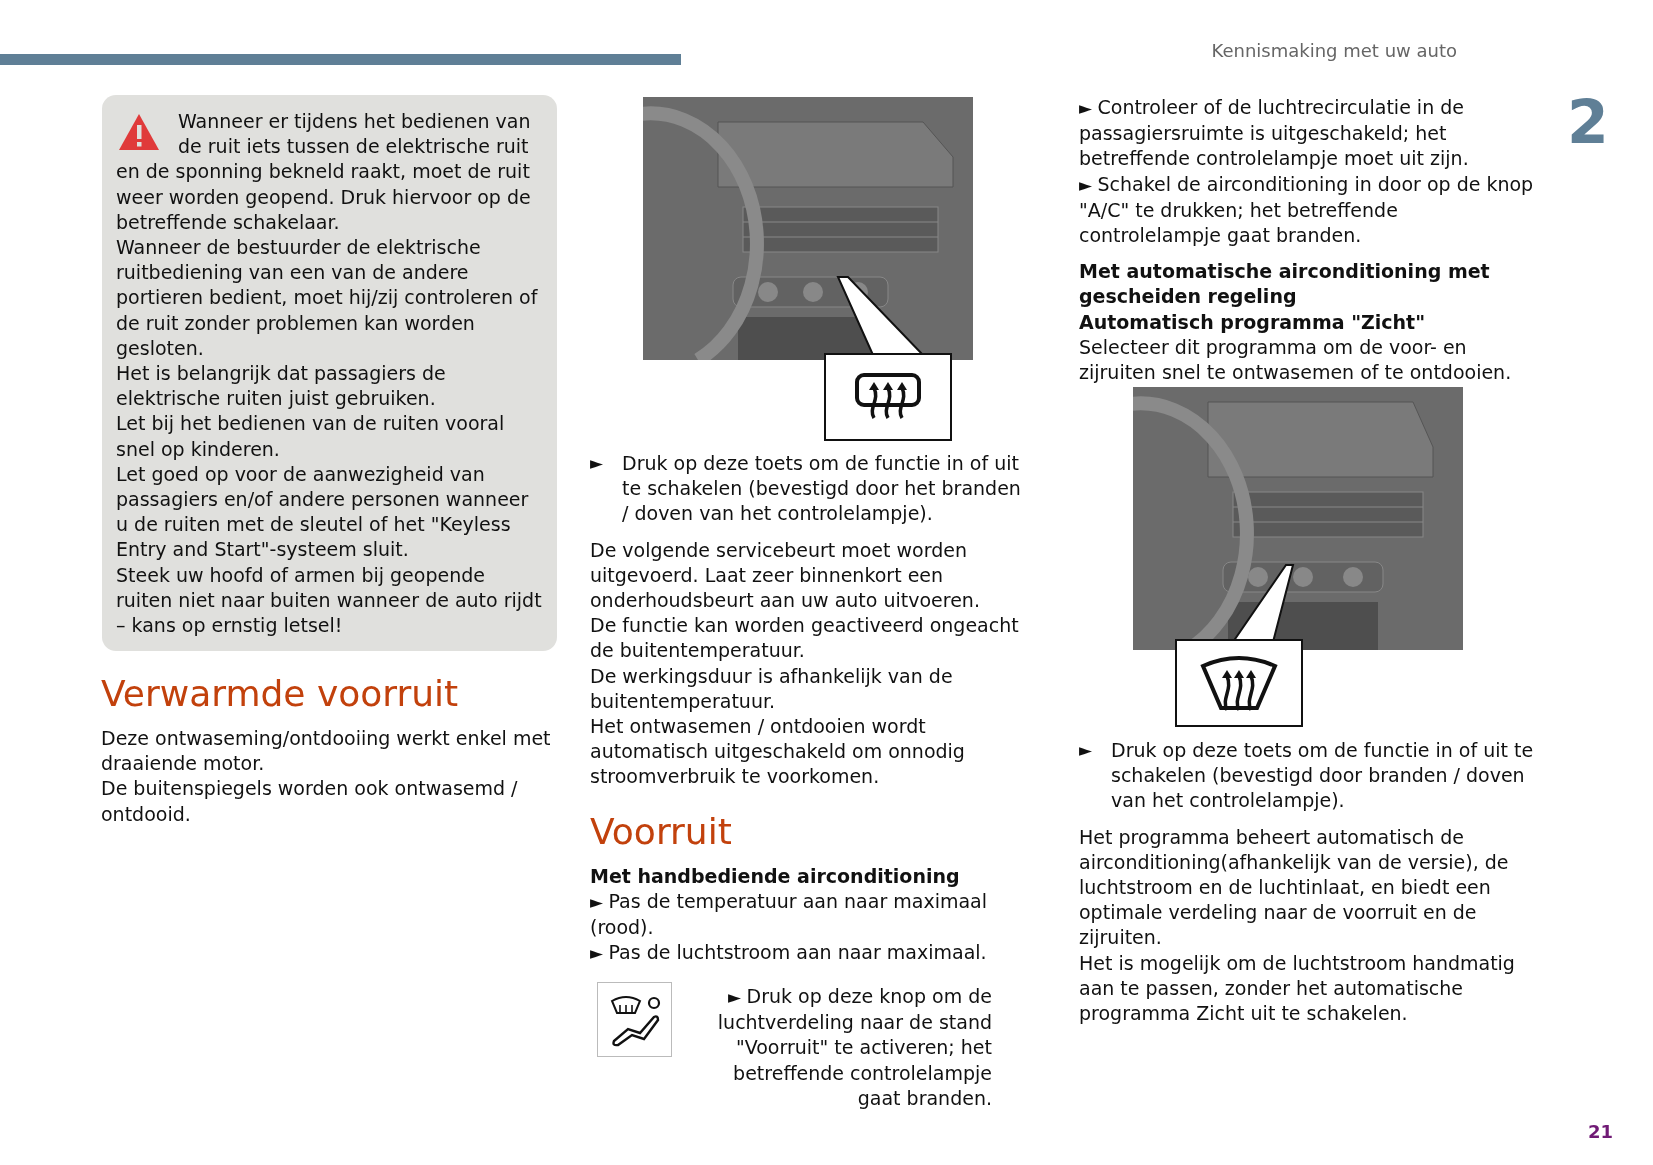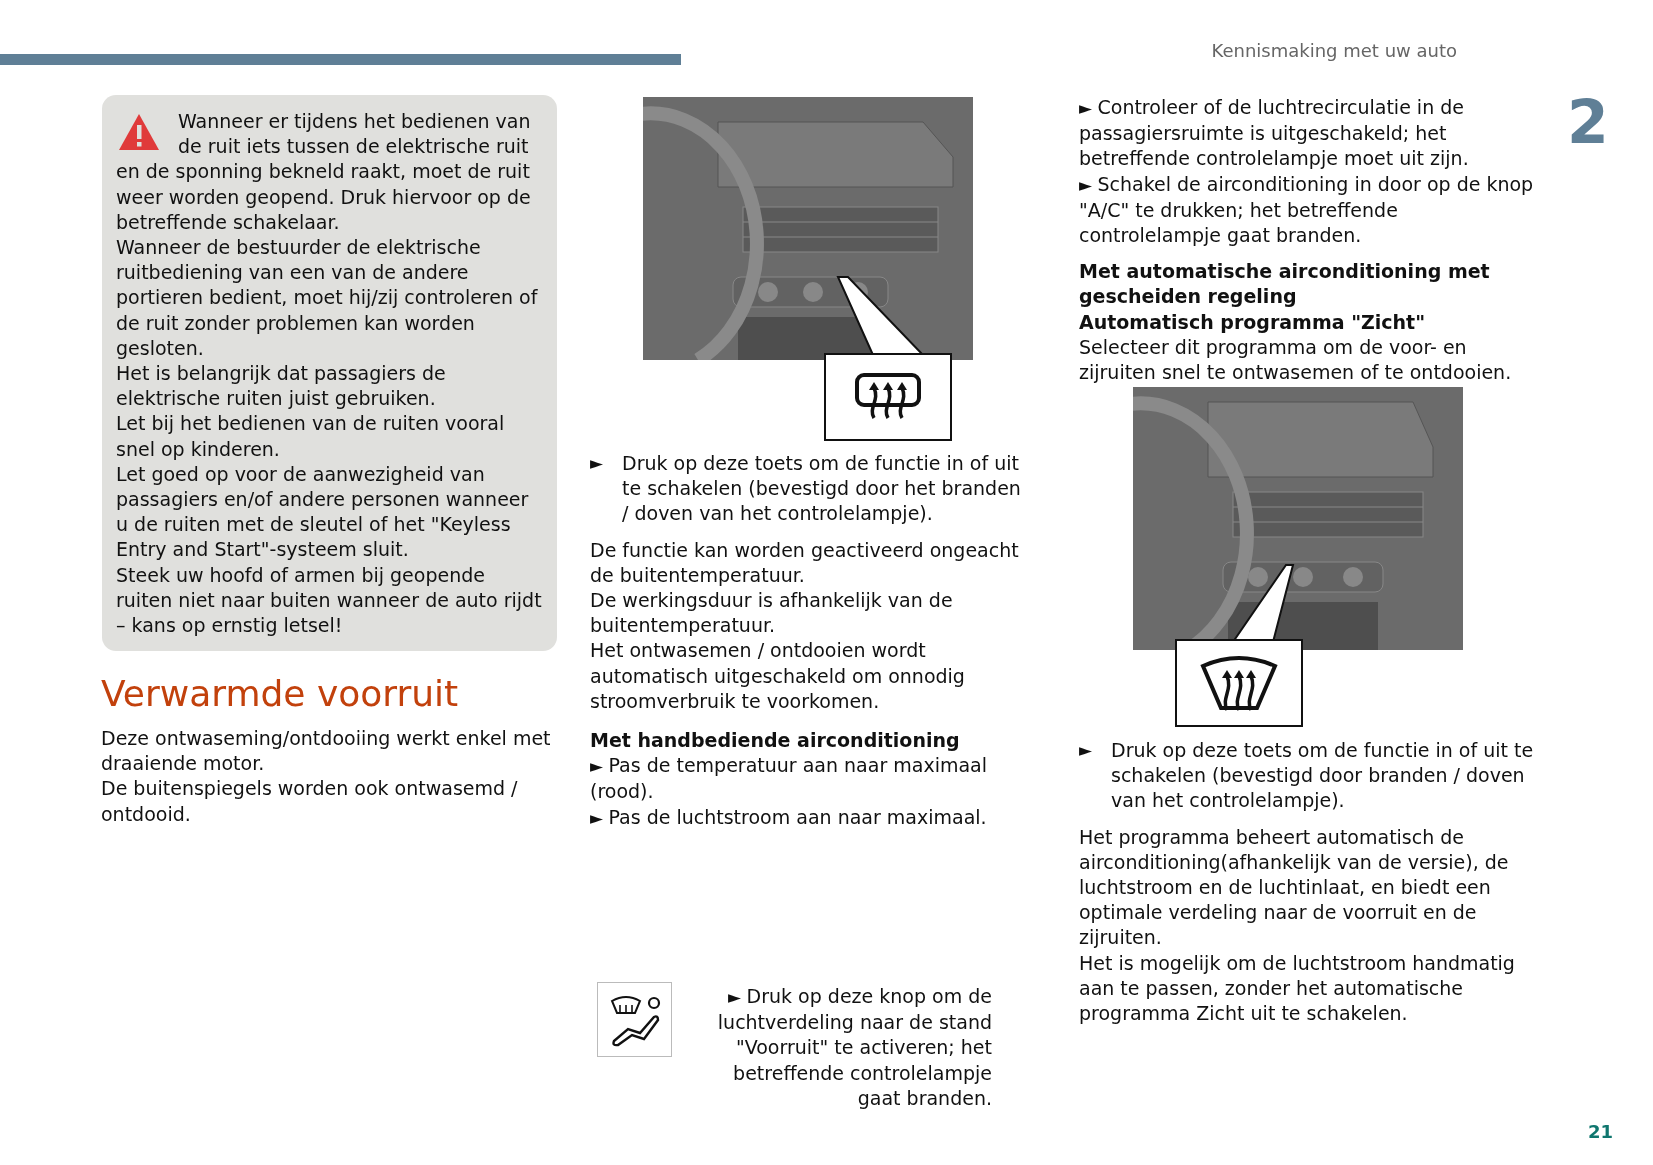--- a/index.html
+++ b/index.html
@@ -4,21 +4,21 @@
 <style>
   html, body { margin: 0; padding: 0; }
   body {
     width: 1653px; height: 1165px; position: relative; overflow: hidden;
     background: #ffffff; color: #111111;
     font-family: "DejaVu Sans", sans-serif;
   }
   .topbar { position: absolute; left: 0; top: 54px; width: 681px; height: 11px; background: #5f7f96; }
   .chapter-title { position: absolute; right: 196px; top: 40px; font-size: 18px; color: #666666; white-space: nowrap; }
   .chapter-num { position: absolute; left: 1567px; top: 92px; font-size: 60px; font-weight: bold; color: #5f7f96; line-height: 1; }
-  .page-num { position: absolute; left: 1588px; top: 1121px; font-size: 18px; font-weight: bold; color: #0f766e; }
+  .page-num { position: absolute; left: 1588px; top: 1121px; font-size: 18px; font-weight: bold; color: #701a75; }
 
   .txt { font-size: 19px; line-height: 25.2px; }
   .txt p { margin: 0; }
   .col { position: absolute; }
 
   
   .warn { position: absolute; left: 102px; top: 95px; width: 455px; height: 556px; background: #e0e0dd; border-radius: 14px; box-sizing: border-box; padding: 14px 12px 0 14px; }
   .warn-icon { float: left; width: 42px; height: 38px; margin: 4px 18px 0 2px; }
   .warn .txt p { margin: 0; }
 
@@ -92,24 +92,26 @@
       <polygon points="43,18 48,10 53,18" fill="#111"></polygon>
   </svg>
 </div>
 
 <div class="col txt" style="left:590px; top:451px; width:440px;">
   <div class="bullet">
     <span class="arrow">►</span>
     <span>Druk op deze toets om de functie in of uit te schakelen (bevestigd door het branden / doven van het controlelampje).</span>
   </div>
   <div style="margin-top:11px;">
+    <p>De volgende servicebeurt moet worden uitgevoerd. Laat zeer binnenkort een onderhoudsbeurt aan uw auto uitvoeren.</p>
     <p>De functie kan worden geactiveerd ongeacht de buitentemperatuur.</p>
     <p>De werkingsduur is afhankelijk van de buitentemperatuur.</p>
     <p>Het ontwasemen / ontdooien wordt automatisch uitgeschakeld om onnodig stroomverbruik te voorkomen.</p>
   </div>
+  <h2 class="heading" style="margin-top:24px;">Voorruit</h2>
   <p class="bold" style="margin-top:14px;">Met handbediende airconditioning</p>
   <p><span class="arrow">► </span><span>Pas de temperatuur aan naar maximaal (rood).</span></p>
   <p><span class="arrow">► </span><span>Pas de luchtstroom aan naar maximaal.</span></p>
 </div>
 <div class="iconbox" style="left:597px; top:982px;">
   <svg width="62" height="62" viewBox="0 0 62 62">
     <path d="M8 12 Q22 4 36 12 L31 24 L13 24 Z" fill="none" stroke="#111" stroke-width="2"></path>
     <path d="M16 24 l0 -8 M22 24 l0 -8 M28 24 l0 -8" stroke="#111" stroke-width="1.6"></path>
     <circle cx="50" cy="14" r="5" fill="none" stroke="#111" stroke-width="2.2"></circle>
     <path d="M10 52 L24 40 L36 44 L50 28 Q54 26 54 31 L40 50 L28 46 L14 56 Q8 57 10 52 Z" fill="none" stroke="#111" stroke-width="2.4"></path>

